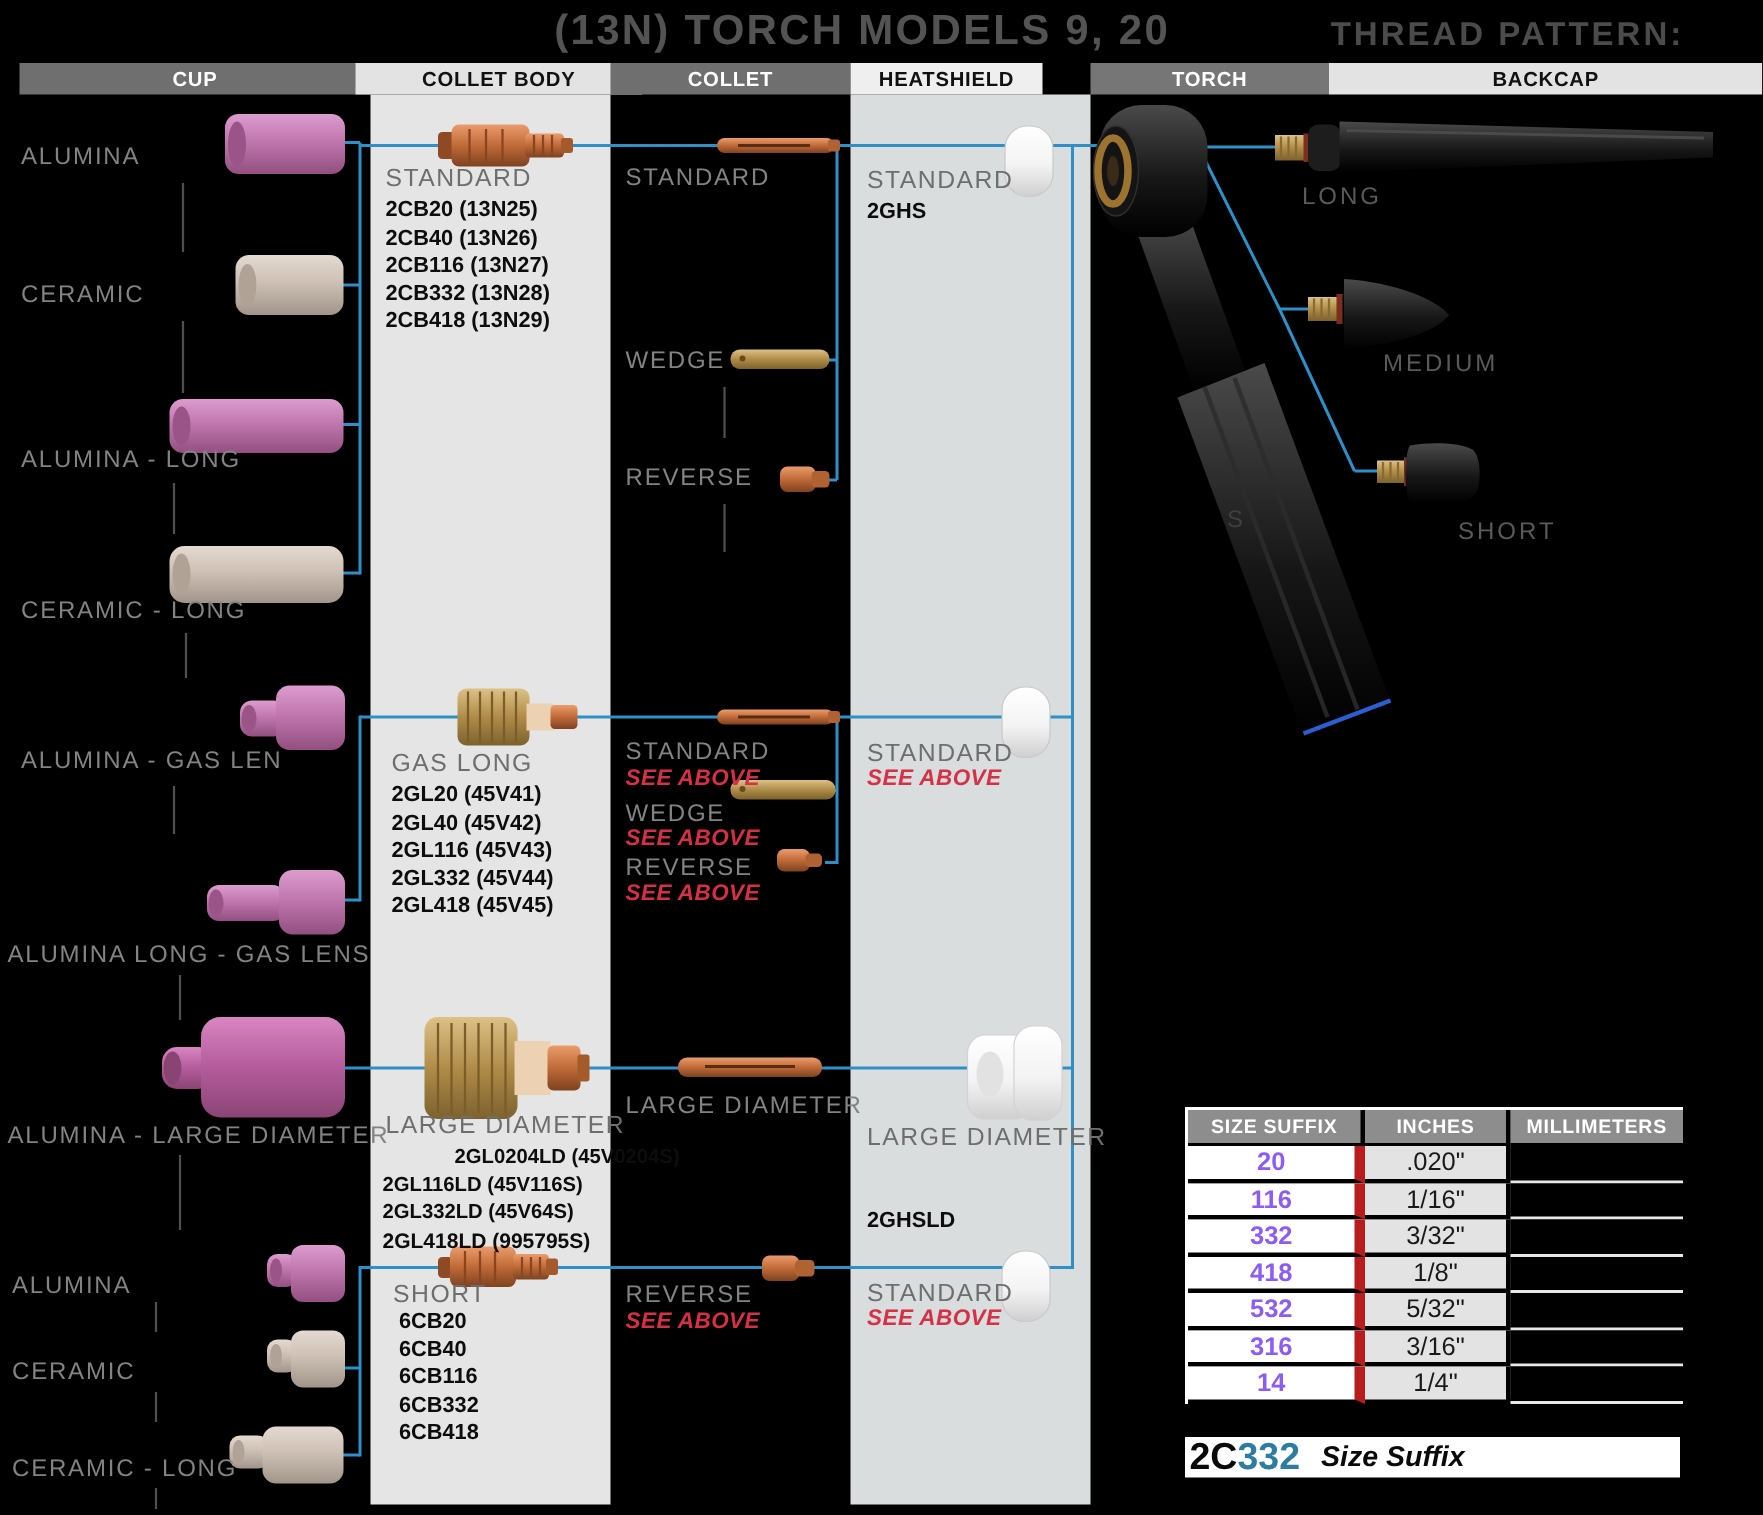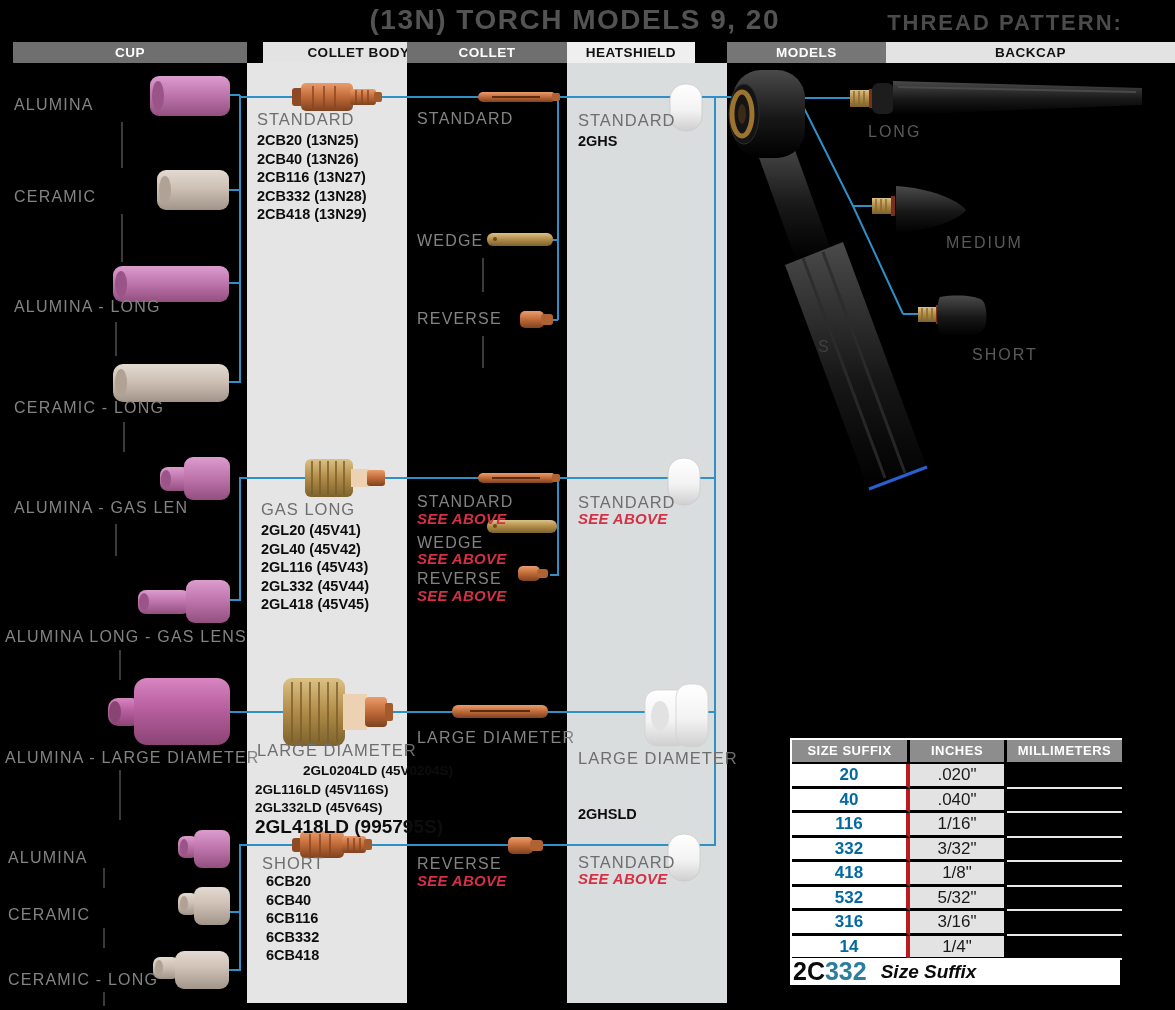--- a/index.html
+++ b/index.html
@@ -17,22 +17,22 @@
   .part{font-size:14.5px;font-weight:bold;color:#0d0d0d;line-height:18.5px;white-space:nowrap;}
   .see{font-size:15px;font-weight:bold;font-style:italic;color:#d43046;letter-spacing:.3px;white-space:nowrap;}
   .bclabel{font-size:16px;color:#5a5a5a;letter-spacing:2px;white-space:nowrap;}
   .ghost{font-size:16px;color:#3f3f3f;}
   
   #size-table{left:790px;top:738px;width:330px;border-left:2px solid #fff;border-top:2px solid #fff;}
   .trow{display:grid;grid-template-columns:118px 97px 115px;}
   .th{height:22px;line-height:22px;background:#8d8d8d;color:#fff;font-size:13px;font-weight:bold;
       text-align:center;letter-spacing:.5px;border-right:3px solid #000;border-bottom:2px solid #000;}
   .th:last-child{border-right:none;}
-  .td-s{height:21.5px;line-height:21.5px;background:#fff;color:#0369a1;font-weight:bold;font-size:17px;
-        text-align:center;border-right:4px solid #b91c1c;border-bottom:3px solid #000;}
+  .td-s{height:21.5px;line-height:21.5px;background:#fff;color:#8b5cf6;font-weight:bold;font-size:17px;
+        text-align:center;border-right:7px solid #b91c1c;border-bottom:3px solid #000;}
   .td-i{height:21.5px;line-height:21.5px;background:#e3e3e3;color:#1a1a1a;font-size:17px;
         text-align:center;border-right:3px solid #000;border-bottom:3px solid #000;}
   .td-m{height:22.5px;background:#000;border-bottom:2px solid #e8e8e8;}
   #suffix-bar{left:790px;top:958px;width:330px;height:27px;background:#fff;display:flex;align-items:center;padding-left:3px;box-sizing:border-box;}
   .sfx-a{font-size:25px;font-weight:800;color:#0a0a0a;letter-spacing:0;}
   .sfx-b{font-size:25px;font-weight:800;color:#2e7d9e;}
   .sfx-c{font-size:19px;font-weight:bold;font-style:italic;color:#0a0a0a;margin-left:14px;}
 </style>
 </head>
 <body>
@@ -275,24 +275,24 @@
       <path d="M922 308 V321 M927 308 V321 M932 308 V321" stroke="#8a6a30" stroke-width="1.5"></path>
       <rect x="936" y="305" width="4" height="19" fill="#7c2e1c"></rect>
       <path d="M940 297 C958 294 976 296 982 300 C988 305 988 327 982 331 C976 336 958 337 940 334 C936 328 936 303 940 297 Z" fill="url(#gDark)"></path>
     </g>
   </svg>
 
   <div class="abs title" style="left:140px;top:4px;width:640px;">(13N) TORCH MODELS 9, 20</div>
   <div class="abs thread" style="left:845px;top:10px;width:320px;">THREAD PATTERN:</div>
 
   <div class="abs colhead dark" style="left:13px;top:42px;width:234px;">CUP</div>
-  <div class="abs colhead light" style="left:263px;top:42px;width:191px;">COLLET BODY</div>
+  <div class="abs colhead light" style="left:237px;top:42px;width:191px;">COLLET BODY</div>
   <div class="abs colhead dark" style="left:407px;top:42px;width:160px;">COLLET</div>
   <div class="abs colhead light" style="left:567px;top:42px;width:128px;background:#efefef;">HEATSHIELD</div>
-  <div class="abs colhead dark" style="left:727px;top:42px;width:159px;background:#767676;">MODELS</div>
+  <div class="abs colhead dark" style="left:727px;top:42px;width:159px;background:#767676;">TORCH</div>
   <div class="abs colhead light" style="left:886px;top:42px;width:289px;">BACKCAP</div>
 
   <div class="abs glabel" style="left:14px;top:96px;">ALUMINA</div>
   <div class="abs glabel" style="left:14px;top:188px;">CERAMIC</div>
   <div class="abs glabel" style="left:14px;top:298px;">ALUMINA - LONG</div>
   <div class="abs glabel" style="left:14px;top:399px;">CERAMIC - LONG</div>
   <div class="abs glabel" style="left:14px;top:499px;">ALUMINA - GAS LEN</div>
   <div class="abs glabel" style="left:5px;top:628px;">ALUMINA LONG - GAS LENS</div>
   <div class="abs glabel" style="left:5px;top:749px;">ALUMINA - LARGE DIAMETER</div>
   <div class="abs glabel" style="left:8px;top:849px;">ALUMINA</div>
@@ -313,21 +313,21 @@
     <div class="part">2GL40 (45V42)</div>
     <div class="part">2GL116 (45V43)</div>
     <div class="part">2GL332 (45V44)</div>
     <div class="part">2GL418 (45V45)</div>
   </div>
   <div class="abs glabel2" style="left:257px;top:741px;">LARGE DIAMETER</div>
   <div class="abs" style="left:255px;top:762px;">
     <div class="part" style="font-size:13.5px;margin-left:48px;">2GL0204LD (45V0204S)</div>
     <div class="part" style="font-size:13.5px;">2GL116LD (45V116S)</div>
     <div class="part" style="font-size:13.5px;">2GL332LD (45V64S)</div>
-    <div class="part" style="font-size:19px;">2GL418LD (995795S)</div>
+    <div class="part" style="font-size:14px;">2GL418LD (995795S)</div>
   </div>
   <div class="abs glabel2" style="left:262px;top:854px;">SHORT</div>
   <div class="abs" style="left:266px;top:872px;">
     <div class="part">6CB20</div>
     <div class="part">6CB40</div>
     <div class="part">6CB116</div>
     <div class="part">6CB332</div>
     <div class="part">6CB418</div>
   </div>
 
@@ -347,38 +347,33 @@
   <div class="abs glabel2" style="left:578px;top:111px;">STANDARD</div>
   <div class="abs part" style="left:578px;top:132px;">2GHS</div>
   <div class="abs glabel2" style="left:578px;top:493px;">STANDARD</div>
   <div class="abs see" style="left:578px;top:510px;">SEE ABOVE</div>
   <div class="abs glabel2" style="left:578px;top:749px;">LARGE DIAMETER</div>
   <div class="abs part" style="left:578px;top:770px;margin-top:35px;">2GHSLD</div>
   <div class="abs glabel2" style="left:578px;top:853px;">STANDARD</div>
   <div class="abs see" style="left:578px;top:870px;">SEE ABOVE</div>
 
   <div class="abs bclabel" style="left:868px;top:123px;">LONG</div>
-  <div class="abs bclabel" style="left:922px;top:234px;margin-left:24px;">MEDIUM</div>
+  <div class="abs bclabel" style="left:922px;top:234px;">MEDIUM</div>
   <div class="abs bclabel" style="left:972px;top:346px;">SHORT</div>
   <div class="abs ghost" style="left:818px;top:338px;">S</div>
 
   <div class="abs" id="size-table">
     <div class="trow">
       <div class="th">SIZE SUFFIX</div>
       <div class="th">INCHES</div>
       <div class="th">MILLIMETERS</div>
     </div>
     <div class="trow">
       <div class="td-s">20</div>
       <div class="td-i">.020"</div>
-      <div class="td-m"></div>
-    </div>
-    <div class="trow">
-      <div class="td-s">40</div>
-      <div class="td-i">.040"</div>
       <div class="td-m"></div>
     </div>
     <div class="trow">
       <div class="td-s">116</div>
       <div class="td-i">1/16"</div>
       <div class="td-m"></div>
     </div>
     <div class="trow">
       <div class="td-s">332</div>
       <div class="td-i">3/32"</div>

